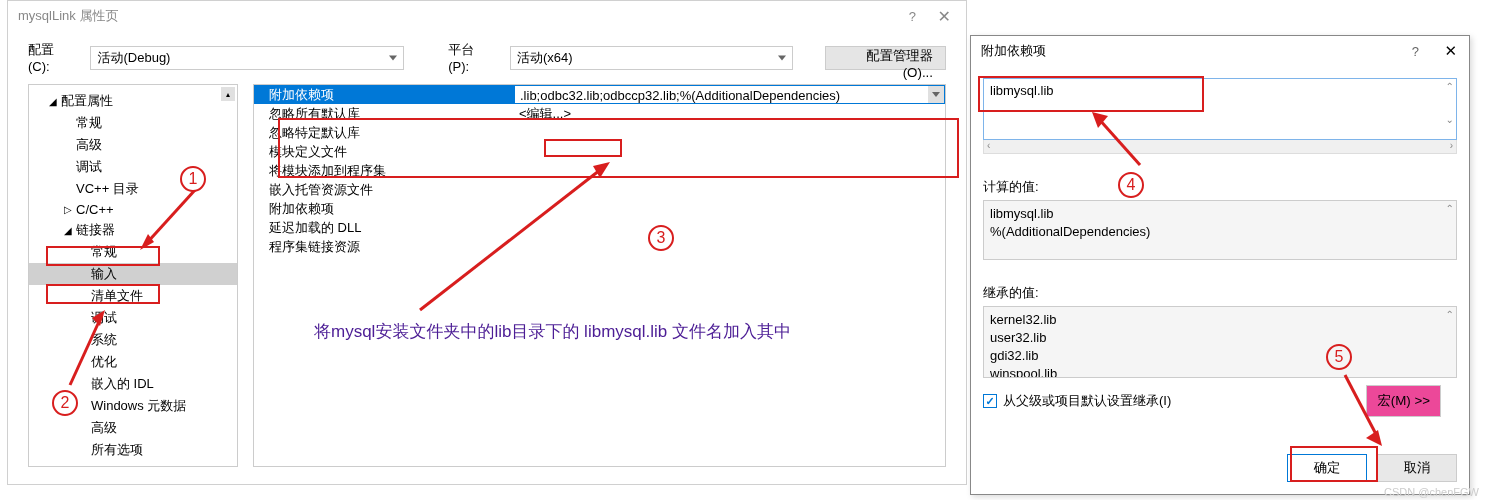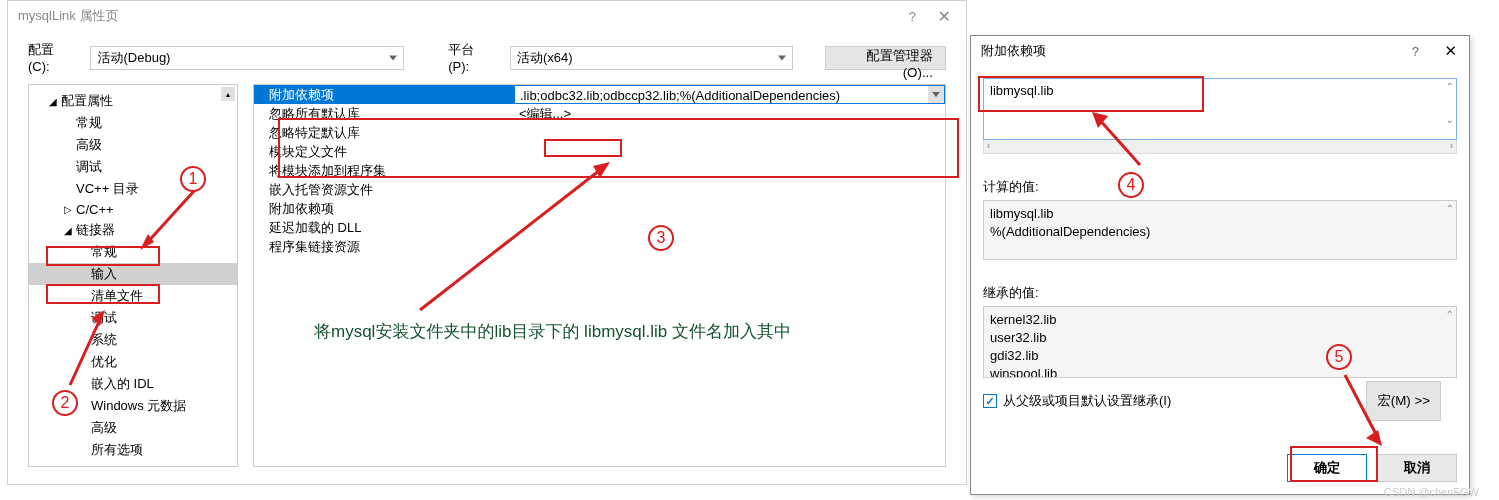--- a/index.html
+++ b/index.html
@@ -47,28 +47,28 @@
     .sec-textarea { border: 1px solid #7eb4ea; height: 62px; padding: 4px 6px; position: relative; background: #fff; }
     .sec-textarea-up { position: absolute; right: 2px; top: 2px; font-size: 10px; color: #888; }
     .sec-textarea-dn { position: absolute; right: 2px; bottom: 14px; font-size: 10px; color: #888; }
     .sec-hscroll { height: 14px; background: #f0f0f0; display: flex; justify-content: space-between; border: 1px solid #ddd; border-top: none; padding: 0 3px; font-size: 10px; color: #888; }
     .sec-label { margin-top: 24px; margin-bottom: 4px; }
     .sec-readonly { border: 1px solid #ccc; background: #f5f5f5; height: 60px; padding: 4px 6px; position: relative; overflow: hidden; }
     .sec-readonly .line { line-height: 18px; }
     .sec-readonly-up { position: absolute; right: 2px; top: 2px; font-size: 10px; color: #888; }
     .sec-checkbox-row { margin-top: 14px; display: flex; align-items: center; gap: 6px; }
     .sec-checkbox { width: 14px; height: 14px; border: 1px solid #0078d7; display: flex; align-items: center; justify-content: center; color: #0078d7; font-size: 11px; font-weight: bold; }
-    .sec-macro-btn { position: absolute; right: 16px; height: 40px; padding: 0 10px; border: 1px solid #ccc; background: #e5e5e5; cursor: default; }
+    .sec-macro-btn { position: absolute; right: 16px; height: 32px; padding: 0 10px; border: 1px solid #ccc; background: #ec4899; cursor: default; }
     .sec-bottom { position: absolute; bottom: 12px; right: 12px; display: flex; gap: 10px; }
-    .sec-btn { height: 28px; width: 80px; border: 1px solid #ccc; background: #e8e8e8; cursor: default; display: flex; align-items: center; justify-content: center; font-weight: bold; }
+    .sec-btn { height: 28px; width: 80px; border: 1px solid #ccc; background: #e8e8e8; cursor: default; display: flex; align-items: center; justify-content: center; }
     .sec-btn.primary { border: 1px solid #0078d7; background: #fff; }
 
     
     .redbox { position: absolute; border: 2px solid #d81e1e; pointer-events: none; }
-    .redtext { position: absolute; color: #14532d; font-size: 17px; pointer-events: none; }
+    .redtext { position: absolute; color: #4c1d95; font-size: 17px; pointer-events: none; }
     .rednum { position: absolute; width: 26px; height: 26px; border: 2px solid #d81e1e; border-radius: 50%; color: #d81e1e; display: flex; align-items: center; justify-content: center; font-size: 16px; pointer-events: none; }
     .redarrow { position: absolute; pointer-events: none; }
     .watermark { position: absolute; right: 20px; bottom: 2px; color: #ccc; font-size: 11px; }
   </style>
 </head>
 <body>
 
 <div class="main-window">
   <div class="titlebar">
     <span class="titlebar-title">mysqlLink 属性页</span>

